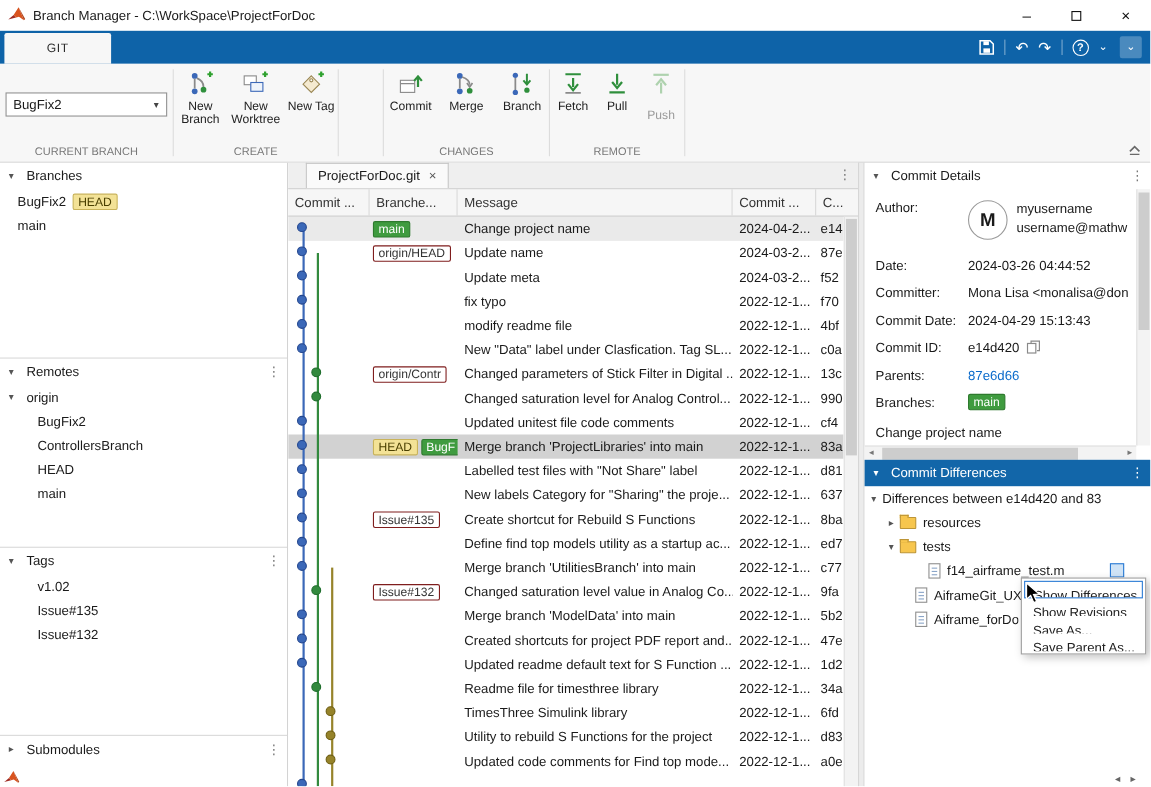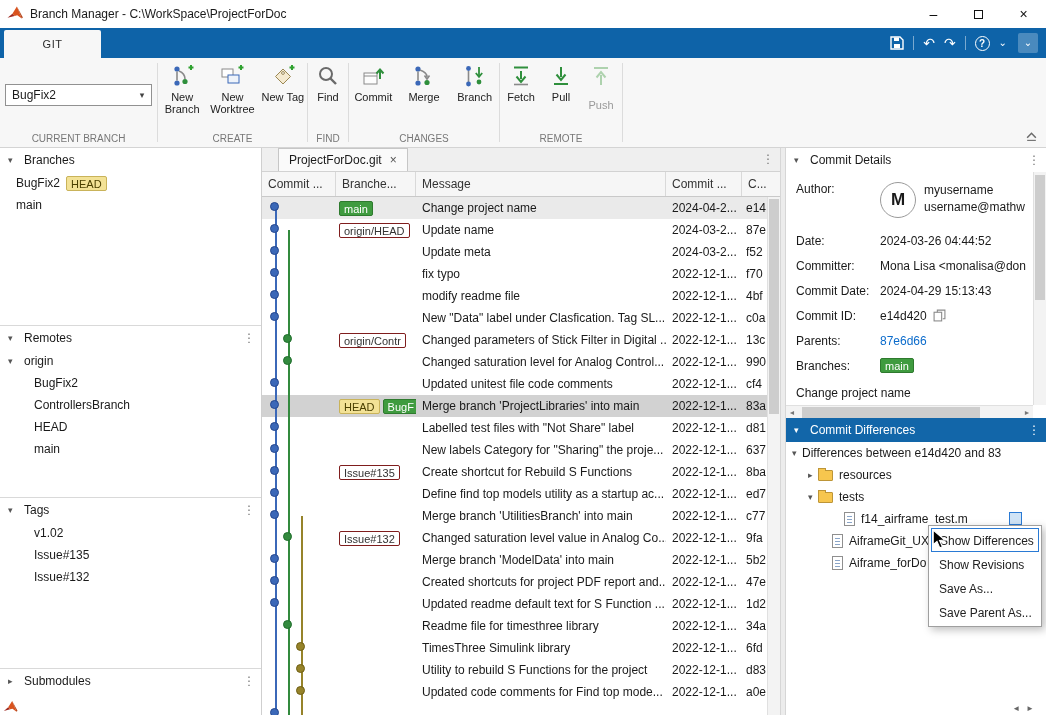--- a/index.html
+++ b/index.html
@@ -152,21 +152,21 @@
   .filico::before { content:""; position:absolute; left:2px; right:2px; top:3px; height:1px;
                     background:#8aa5c8; box-shadow:0 3px 0 #8aa5c8, 0 6px 0 #8aa5c8; }
   .file-action { position:absolute; right:24px; top:4px; width:13px; height:13px;
                  border:1px solid #2a7ad4; background:#cfe3f6; }
   .corner-arrows { position:absolute; bottom:2px; right:6px; font-size:8px; color:#666;
                    letter-spacing:6px; }
 
   
   .ctx { position:absolute; left:928px; top:525px; width:114px; background:#fff;
          border:1px solid #9f9f9f; box-shadow:3px 3px 8px rgba(0,0,0,.25); padding:2px; z-index:40; }
-  .menu-item { height:24px; line-height:26px; padding:0 8px; white-space:nowrap; overflow:hidden; color:#222; }
+  .menu-item { height:16px; line-height:26px; padding:0 8px; white-space:nowrap; overflow:hidden; color:#222; }
   .menu-item.focused { border:1px solid #2a7ad4; line-height:24px; }
   .cursor { position:absolute; left:932px; top:529px; z-index:50; }
   .matlab-corner { position:absolute; left:2px; bottom:0; z-index:20; }
 </style>
 </head>
 <body>
 
 <div class="app">
 
   <div class="titlebar">
@@ -242,32 +242,20 @@
             <circle cx="13" cy="10" r="1.4" fill="#fff" stroke="#9a8754"></circle>
             <path d="M19.5 4.5 h5 M22 2 v5" stroke="#2fa12f" stroke-width="2"></path>
           </svg>
           <span>New Tag</span>
         </div>
       </div>
       <div class="ts-label">CREATE</div>
     </div>
     <div class="ts-div" style="left:307px;"></div>
 
-    <div class="ts-sec" style="left:308px;width:40px;">
-      <div class="ts-btns">
-        <div class="ts-btn narrow">
-          <svg viewBox="0 0 26 26">
-            <circle cx="11" cy="11" r="6" fill="none" stroke="#6a6a6a" stroke-width="2"></circle>
-            <path d="M15.5 15.5 L21 21" stroke="#6a6a6a" stroke-width="2.4"></path>
-          </svg>
-          <span>Find</span>
-        </div>
-      </div>
-      <div class="ts-label">FIND</div>
-    </div>
     <div class="ts-div" style="left:348px;"></div>
 
     <div class="ts-sec" style="left:349px;width:150px;">
       <div class="ts-btns">
         <div class="ts-btn">
           <svg viewBox="0 0 26 26">
             <rect x="4" y="10" width="13" height="11" fill="#fdfdfd" stroke="#8a8a8a"></rect>
             <path d="M4 13 h13" stroke="#8a8a8a"></path>
             <path d="M20 16 v-9" stroke="#2f8f3c" stroke-width="2"></path>
             <path d="M16.5 10.5 L20 6.5 L23.5 10.5" fill="none" stroke="#2f8f3c" stroke-width="2"></path>

